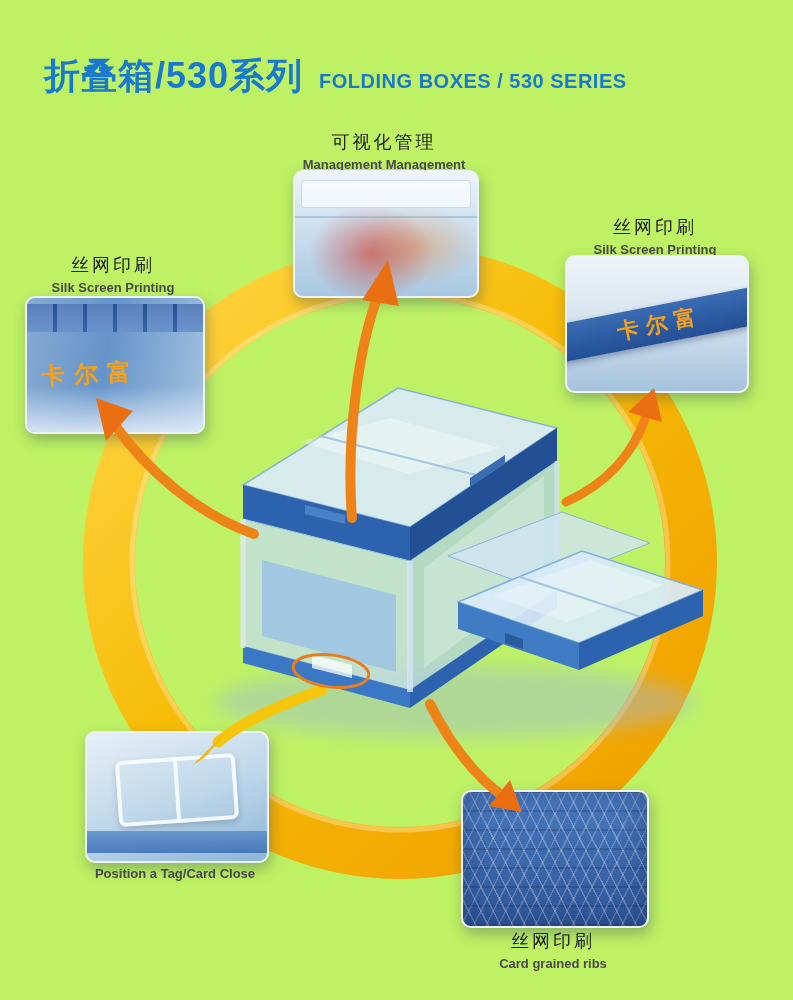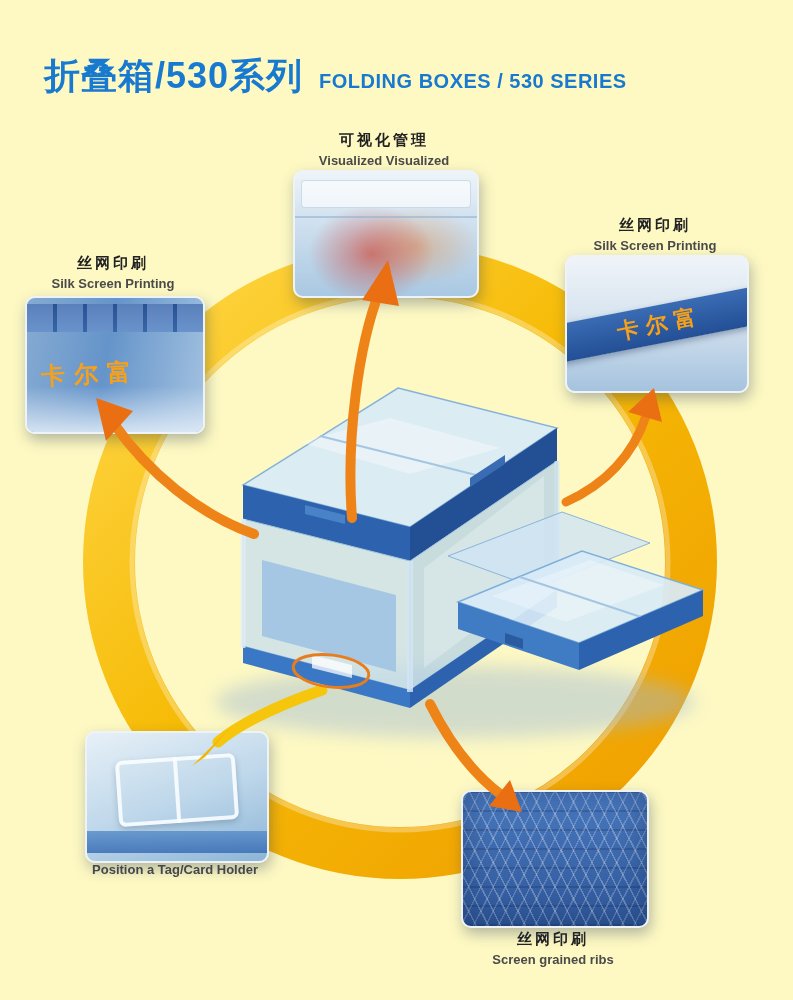--- a/index.html
+++ b/index.html
@@ -1,30 +1,30 @@
 <!DOCTYPE html>
 <html><head>
 <meta charset="utf-8">
 <style>
   html,body{margin:0;padding:0;background:#fff;}
   .page{
-    position:relative;width:793px;height:1000px;background:#fef9c3;overflow:hidden;
+    position:relative;width:793px;height:1000px;background:#bef264;overflow:hidden;
     font-family:"Liberation Sans","DejaVu Sans",sans-serif;
   }
   .layer{position:absolute;left:0;top:0;width:793px;height:1000px;}
   .arrows{pointer-events:none;}
 
   
   .header{position:absolute;left:44px;top:52px;display:flex;align-items:baseline;}
   .title-cn{font-size:36px;font-weight:bold;color:#1879d0;letter-spacing:1px;}
   .title-en{font-size:20px;font-weight:bold;color:#1879d0;margin-left:16px;letter-spacing:.5px;}
 
   
   .lbl{position:absolute;text-align:center;line-height:1.25;}
-  .lbl .cn{font-size:15px;font-weight:bold;letter-spacing:3px;color:#222;}
+  .lbl .cn{font-size:18px;font-weight:normal;letter-spacing:3px;color:#222;}
   .lbl .en{font-size:13px;font-weight:bold;color:#4a4a4a;margin-top:3px;letter-spacing:0;}
 
   
   .photo{
     position:absolute;border-radius:10px;overflow:hidden;
     border:2px solid #eef3f8;
     box-shadow:2px 6px 14px rgba(40,60,90,.35);
   }
   .photo-top{
     left:293px;top:170px;width:182px;height:124px;
@@ -148,37 +148,37 @@
     </g>
   </svg>
 
   <header class="header">
     <span class="title-cn">折叠箱/530系列</span>
     <span class="title-en">FOLDING BOXES / 530 SERIES</span>
   </header>
 
   <div class="lbl lbl-top">
     <div class="cn">可视化管理</div>
-    <div class="en">Visualized Visualized</div>
+    <div class="en">Management Management</div>
   </div>
   <div class="lbl lbl-right">
     <div class="cn">丝网印刷</div>
     <div class="en">Silk Screen Printing</div>
   </div>
   <div class="lbl lbl-left">
     <div class="cn">丝网印刷</div>
     <div class="en">Silk Screen Printing</div>
   </div>
   <div class="lbl lbl-bl">
     <div class="cn">可放置卡夹</div>
-    <div class="en">Position a Tag/Card Holder</div>
+    <div class="en">Position a Tag/Card Close</div>
   </div>
   <div class="lbl lbl-br">
     <div class="cn">丝网印刷</div>
-    <div class="en">Screen grained ribs</div>
+    <div class="en">Card grained ribs</div>
   </div>
 
   <div class="photo photo-top">
     <div class="strip"></div>
     <div class="edge"></div>
   </div>
 
   <div class="photo photo-right">
     <div class="band">
       <span class="print-text">卡尔富</span>

